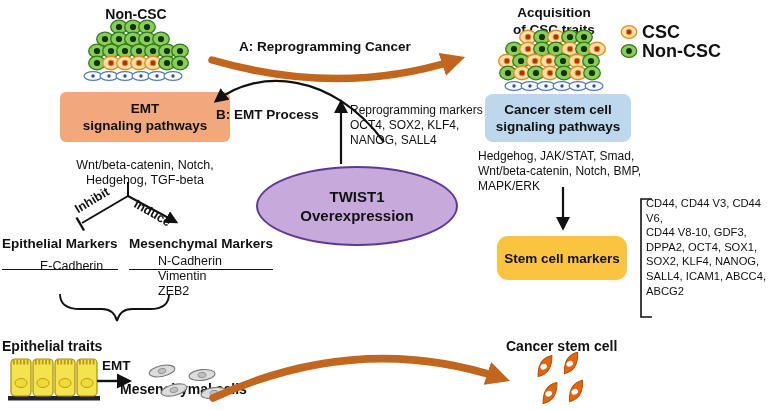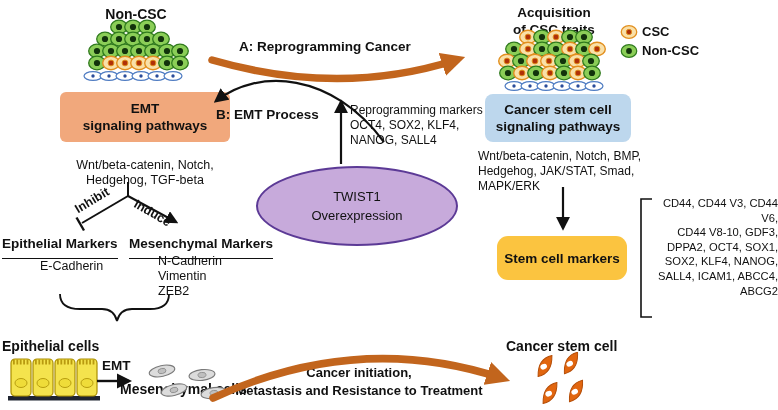--- a/index.html
+++ b/index.html
@@ -11,24 +11,24 @@
   .b{font-weight:bold;}
   .lbl14{font-size:14px;font-weight:bold;line-height:16px;}
   .lbl13{font-size:13.5px;font-weight:bold;line-height:17px;}
   .ctr{text-align:center;}
   .box{position:absolute;display:flex;flex-direction:column;justify-content:center;align-items:center;text-align:center;}
   .emt-box{background:#F1A87C;border-radius:6px;}
   .csc-box{background:#BDD7ED;border-radius:8px;}
   .stem-box{background:#FBC440;border-radius:11px;}
   .ellipse{background:#C7AADB;border:2px solid #5C3A96;border-radius:50%;
            display:flex;flex-direction:column;justify-content:center;align-items:center;text-align:center;}
-  .tw{font-size:13px;font-weight:normal;line-height:19px;}
-  .ul{display:inline-block;border-bottom:1.8px solid #111;padding-bottom:6px;}
-  .genes{font-size:11.2px;line-height:14.6px;text-align:right;}
-  .legend-row{display:flex;align-items:center;gap:4px;font-size:13px;font-weight:bold;line-height:16px;}
+  .tw{font-size:15px;font-weight:bold;line-height:19px;}
+  .ul{display:inline-block;border-bottom:1.8px solid #111;padding-bottom:17px;}
+  .genes{font-size:11.2px;line-height:14.6px;}
+  .legend-row{display:flex;align-items:center;gap:4px;font-size:18px;font-weight:bold;line-height:16px;}
   svg{display:block;}
   .overlay{position:absolute;left:0;top:0;pointer-events:none;}
 </style>
 </head>
 <body>
 
 <div class="canvas">
 
   <svg width="0" height="0" style="position:absolute" aria-hidden="true">
     <defs>
@@ -184,39 +184,39 @@
       <span>Non-CSC</span>
     </div>
   </div>
 
   <div class="box csc-box" style="left:485px;top:94px;width:146px;height:48px;">
     <div class="lbl13">Cancer stem cell</div>
     <div class="lbl13">signaling pathways</div>
   </div>
 
   <div class="abs s12" style="left:478px;top:149px;">
+    <div>Hedgehog, JAK/STAT, Smad,</div>
     <div>Wnt/beta-catenin, Notch, BMP,</div>
-    <div>Hedgehog, JAK/STAT, Smad,</div>
     <div>MAPK/ERK</div>
   </div>
 
   <div class="box stem-box" style="left:497px;top:236px;width:130px;height:44px;">
     <div class="lbl13">Stem cell markers</div>
   </div>
 
   <div class="abs genes" style="left:646px;top:196px;width:132px;">
     <div>CD44, CD44 V3, CD44 V6,</div>
     <div>CD44 V8-10, GDF3,</div>
     <div>DPPA2, OCT4, SOX1,</div>
     <div>SOX2, KLF4, NANOG,</div>
     <div>SALL4, ICAM1, ABCC4,</div>
     <div>ABCG2</div>
   </div>
 
-  <div class="abs lbl14" style="left:2px;top:338px;">Epithelial cells</div>
+  <div class="abs lbl14" style="left:2px;top:338px;">Epithelial traits</div>
 
   <svg class="abs" style="left:8px;top:354px;" width="92" height="48" viewBox="0 0 92 48">
     <rect x="0" y="42" width="92" height="4.5" fill="#1F2430"></rect>
     <g>
       <rect x="3" y="5" width="20" height="37" rx="4" fill="#F4E34D" stroke="#A98E00" stroke-width="1.2"></rect>
       <rect x="25" y="5" width="20" height="37" rx="4" fill="#F4E34D" stroke="#A98E00" stroke-width="1.2"></rect>
       <rect x="47" y="5" width="20" height="37" rx="4" fill="#F4E34D" stroke="#A98E00" stroke-width="1.2"></rect>
       <rect x="69" y="5" width="20" height="37" rx="4" fill="#F4E34D" stroke="#A98E00" stroke-width="1.2"></rect>
       <line x1="5" x2="21" y1="8" y2="8" stroke="#B89A10" stroke-width="5" stroke-dasharray="1.8 1.6"></line>
       <line x1="27" x2="43" y1="8" y2="8" stroke="#B89A10" stroke-width="5" stroke-dasharray="1.8 1.6"></line>
@@ -241,24 +241,20 @@
         <use href="#mcell"></use>
       </g>
     <g transform="translate(36,32) rotate(-14)">
         <use href="#mcell"></use>
       </g>
     <g transform="translate(76,35) rotate(-8)">
         <use href="#mcell"></use>
       </g>
   </svg>
 
-  <div class="abs ctr" style="left:228px;top:364px;width:262px;font-size:13px;font-weight:bold;line-height:18px;">
-    <div>Cancer initiation,</div>
-    <div>Metastasis and Resistance to Treatment</div>
-  </div>
 
   <div class="abs lbl14" style="left:506px;top:338px;">Cancer stem cell</div>
 
   <svg class="abs" style="left:525px;top:352px;" width="70" height="58" viewBox="0 0 70 58">
     <g transform="translate(20,14) rotate(-28)">
         <use href="#cscCell"></use>
       </g>
     <g transform="translate(46,11) rotate(-30)">
         <use href="#cscCell"></use>
       </g>

